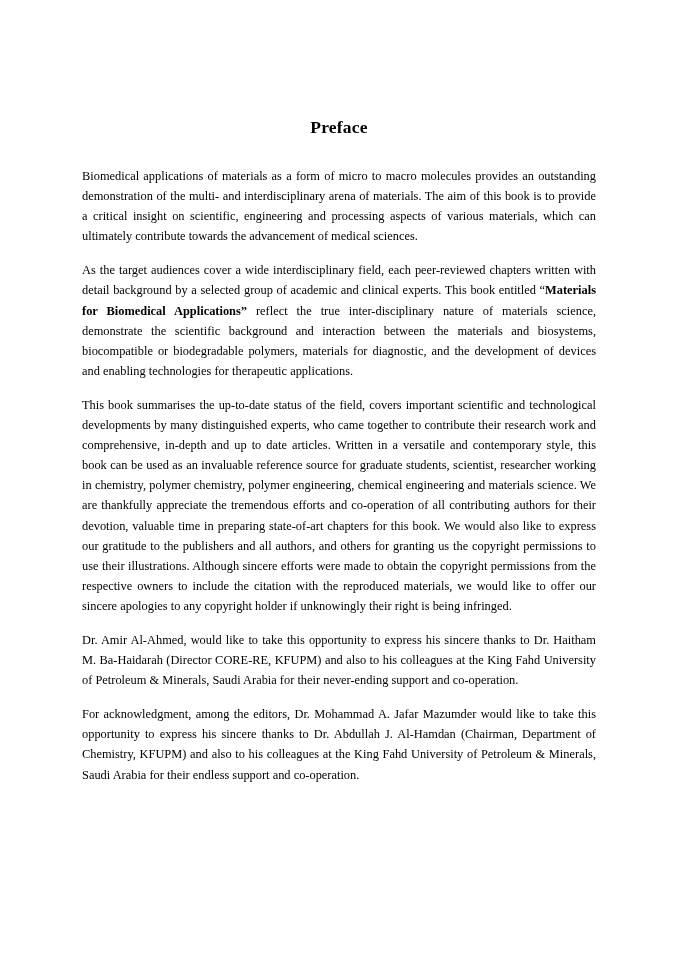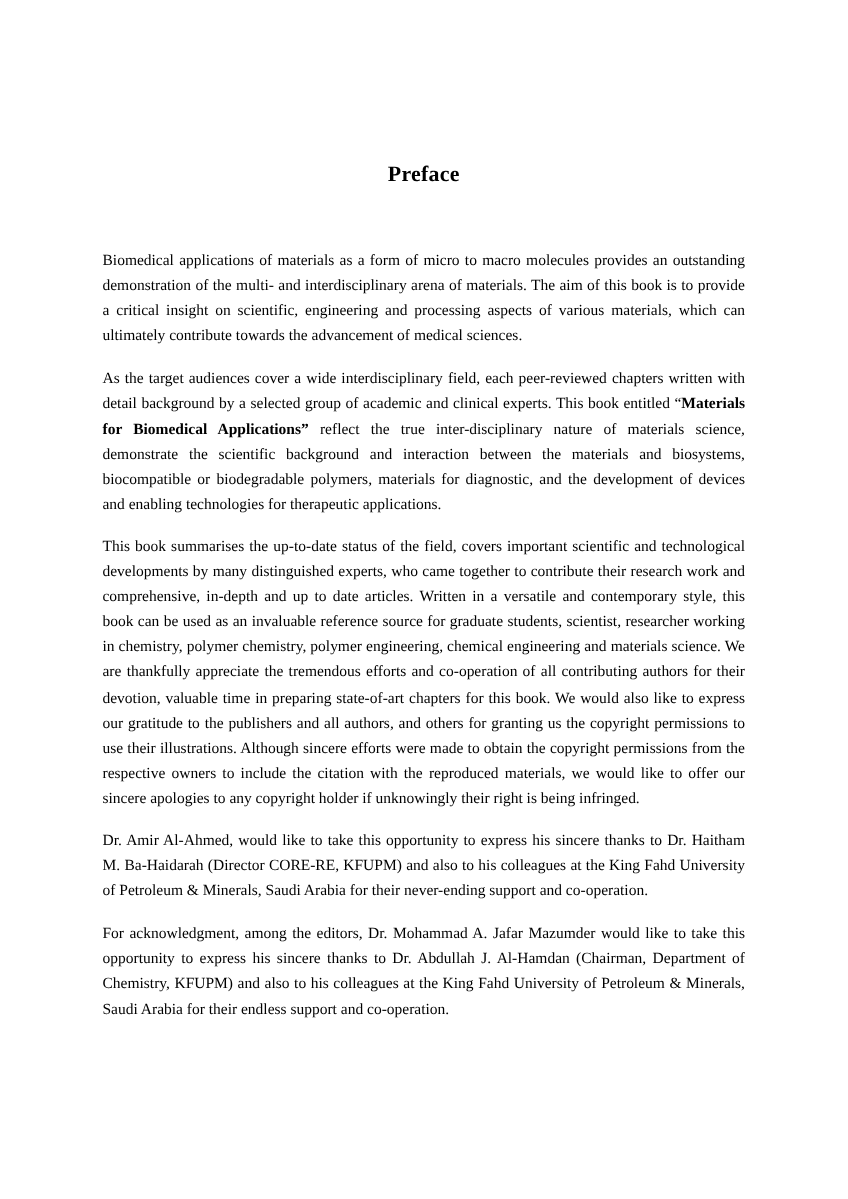--- a/index.html
+++ b/index.html
@@ -13,32 +13,32 @@
     overflow: hidden;
     font-family: "Liberation Serif", "DejaVu Serif", serif;
     color: #000000;
   }
   .page {
     position: relative;
     width: 678px;
     height: 959px;
     background: #ffffff;
     box-sizing: border-box;
-    padding: 12px 82px;
+    padding: 0 82px;
   }
   .doc-title {
     text-align: center;
     font-size: 17.5px;
     font-weight: bold;
     margin: 0;
     padding-top: 117px;
     letter-spacing: 0.2px;
   }
   .body-block {
-    margin-top: 48px;
+    margin-top: 28px;
   }
   p.para {
     font-size: 12.4px;
     line-height: 1.62;
     text-align: justify;
     text-justify: inter-word;
     margin: 0 0 14px 0;
     hyphens: none;
   }
   p.para:last-child {

